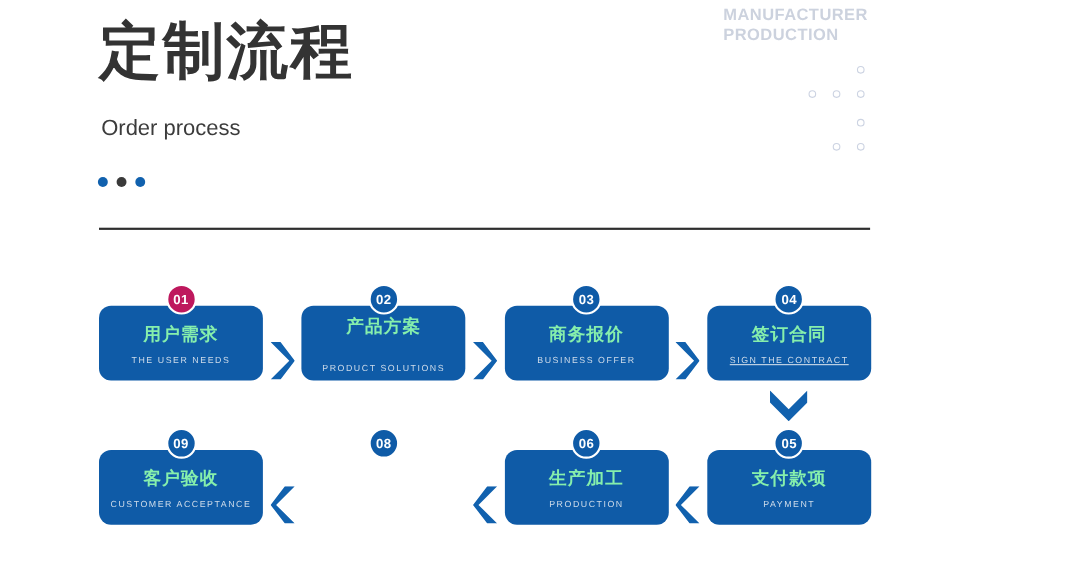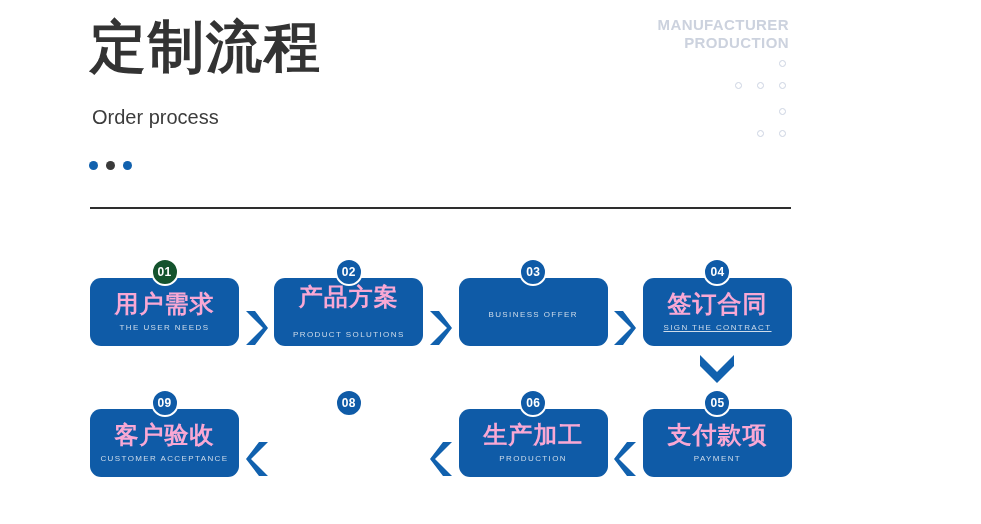--- a/index.html
+++ b/index.html
@@ -64,22 +64,22 @@
     top: 207px;
     width: 701px;
     height: 2px;
     background: #2e2e2e;
   }
 
   
   .watermark {
     position: absolute;
     right: 192px;
-    top: 16px;
-    text-align: right;
+    top: 5px;
+    text-align: left;
     color: #ccd2de;
     font-weight: bold;
     font-size: 15px;
     line-height: 18px;
     letter-spacing: 0.4px;
   }
   .watermark .line2 { display: block; }
 
   
   .dot-grid {
@@ -127,22 +127,22 @@
     height: 68px;
     background: #0f5ba7;
     border-radius: 11px;
     box-sizing: border-box;
     display: flex;
     flex-direction: column;
     align-items: center;
     justify-content: center;
   }
   .step-cn {
-    color: #f9a8d4;
-    font-size: 24px;
+    color: #86efac;
+    font-size: 16px;
     line-height: 26px;
     font-weight: bold;
     letter-spacing: 1px;
     font-family: "DejaVu Sans", "Liberation Sans", sans-serif;
   }
   .step-en {
     color: #cfdcea;
     font-size: 8px;
     line-height: 12px;
     letter-spacing: 1.4px;
@@ -223,21 +223,21 @@
     <span class="gdot" style="left: 44px; top: 70px; border-color: rgb(204, 211, 226);"></span>
   </div>
 
 <div class="flow">
   <div class="flow-row row-top">
       <div class="step">
         <div class="step-box" style="background: rgb(15, 91, 167);">
           <div class="step-cn">用户需求</div>
           <div class="step-en" style="color: rgb(207, 220, 234);">THE USER NEEDS</div>
         </div>
-        <div class="step-badge" style="background: #14532d;">01</div>
+        <div class="step-badge" style="background: #be185d;">01</div>
       </div>
       <div class="arrow-cell">
         <span class="chevron">
           <svg width="22" height="34" viewBox="0 0 22 34">
             <path d="M0 0 L17 17 L0 34 L9 34 L22 17 L9 0 Z" fill="#1161ae"></path>
           </svg>
         </span>
       </div>
       <div class="step">
         <div class="step-box" style="background: rgb(15, 91, 167); gap: 14px;">
@@ -248,20 +248,21 @@
       </div>
       <div class="arrow-cell">
         <span class="chevron">
           <svg width="22" height="34" viewBox="0 0 22 34">
             <path d="M0 0 L17 17 L0 34 L9 34 L22 17 L9 0 Z" fill="#1161ae"></path>
           </svg>
         </span>
       </div>
       <div class="step">
         <div class="step-box" style="background: rgb(15, 91, 167);">
+          <div class="step-cn">商务报价</div>
           <div class="step-en" style="color: rgb(207, 220, 234);">BUSINESS OFFER</div>
         </div>
         <div class="step-badge" style="background: rgb(15, 91, 167);">03</div>
       </div>
       <div class="arrow-cell">
         <span class="chevron">
           <svg width="22" height="34" viewBox="0 0 22 34">
             <path d="M0 0 L17 17 L0 34 L9 34 L22 17 L9 0 Z" fill="#1161ae"></path>
           </svg>
         </span>

